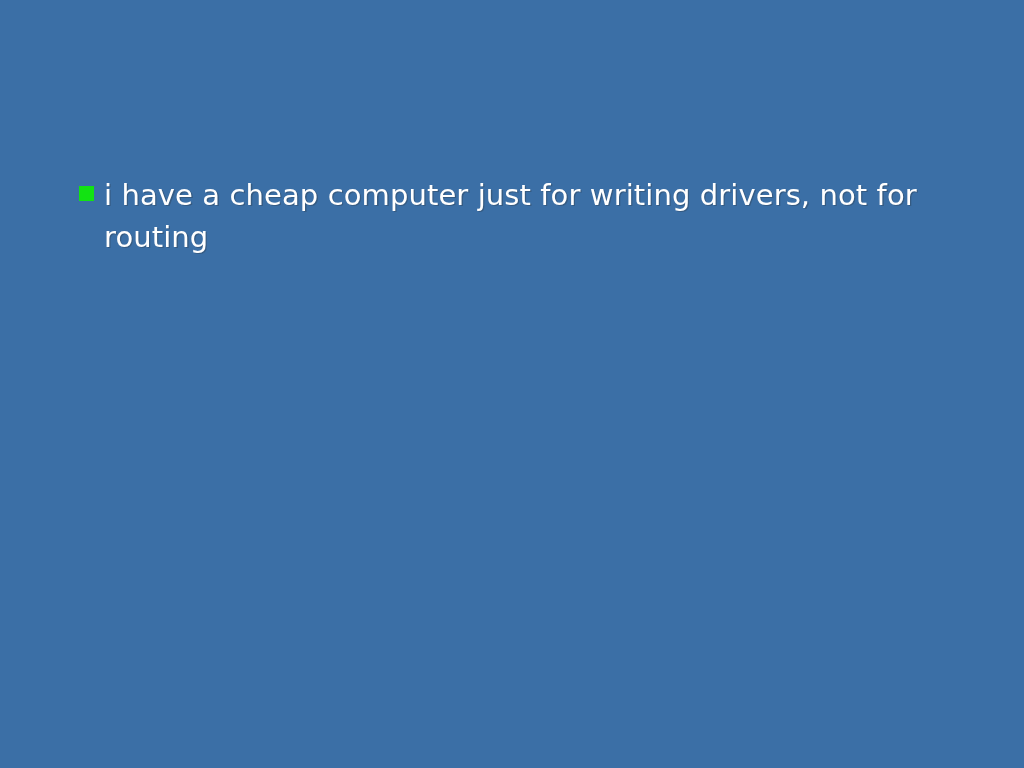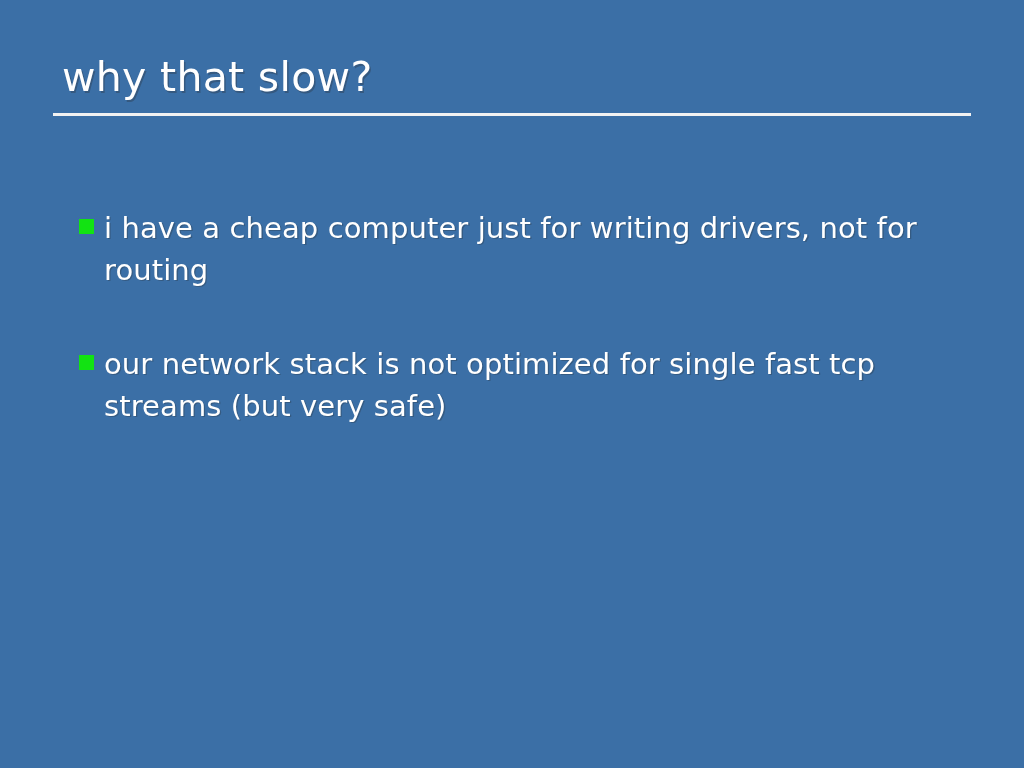--- a/index.html
+++ b/index.html
@@ -89,43 +89,32 @@
   }
 
   .bullet-text {
     font-family: "DejaVu Sans", sans-serif;
     font-size: 29px;
     line-height: 42px;
     color: #FFFFFF;
     letter-spacing: 0.1px;
     text-shadow: 1.3px 1.3px 0 rgba(40, 40, 40, 0.28);
     max-width: 845px;
-    margin-top: 33px;
   }
 </style>
 </head>
 <body>
 
 <div id="slide">
 
-  <div id="title-block">
-    <div id="slide-title">why that slow?</div>
-    <div id="title-rule">
-      <div id="title-rule-shadow"></div>
-    </div>
-  </div>
 
   <div id="bullet-list">
 
     <div class="bullet-item">
       <span class="bullet-marker"></span>
       <div class="bullet-text">i have a cheap computer just for writing drivers, not for routing</div>
     </div>
 
 
-    <div class="bullet-item">
-      <span class="bullet-marker"></span>
-      <div class="bullet-text">our network stack is not optimized for single fast tcp streams (but very safe)</div>
-    </div>
 
   </div>
 
 </div>
 
 </body></html>

